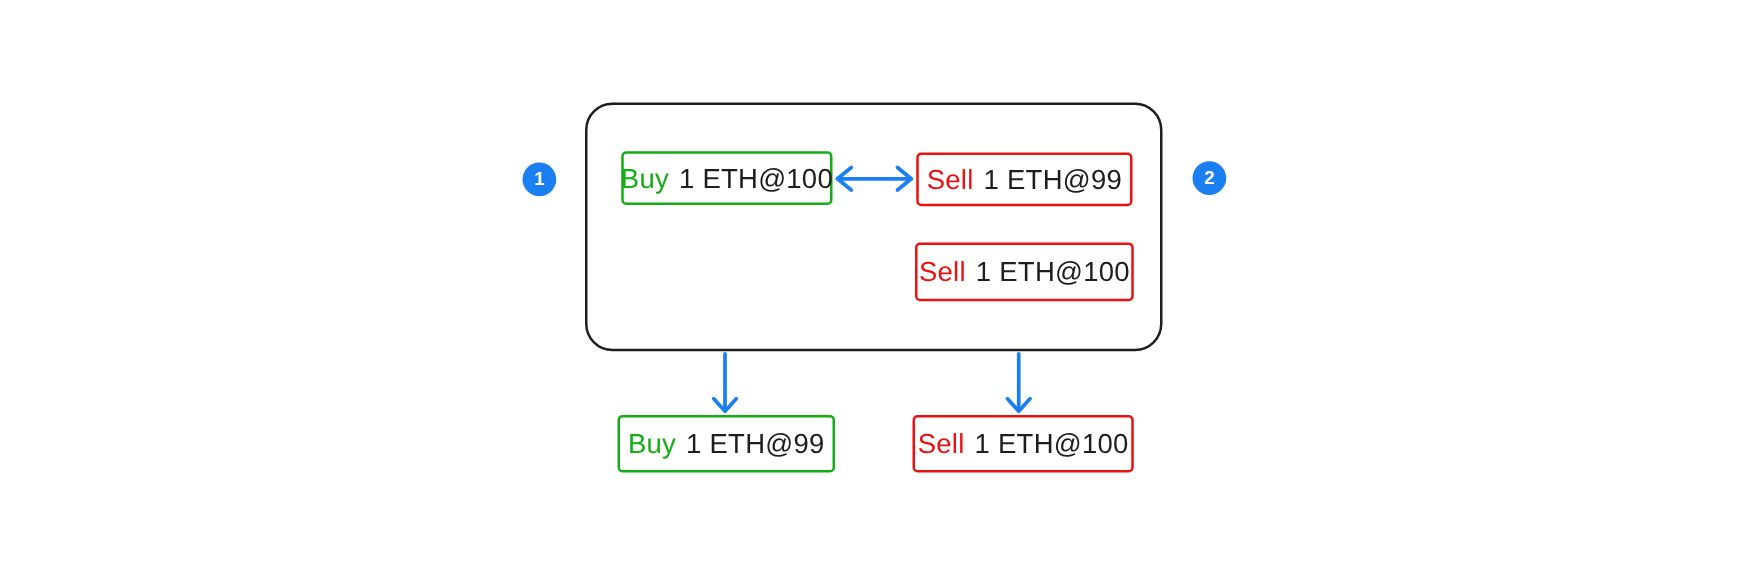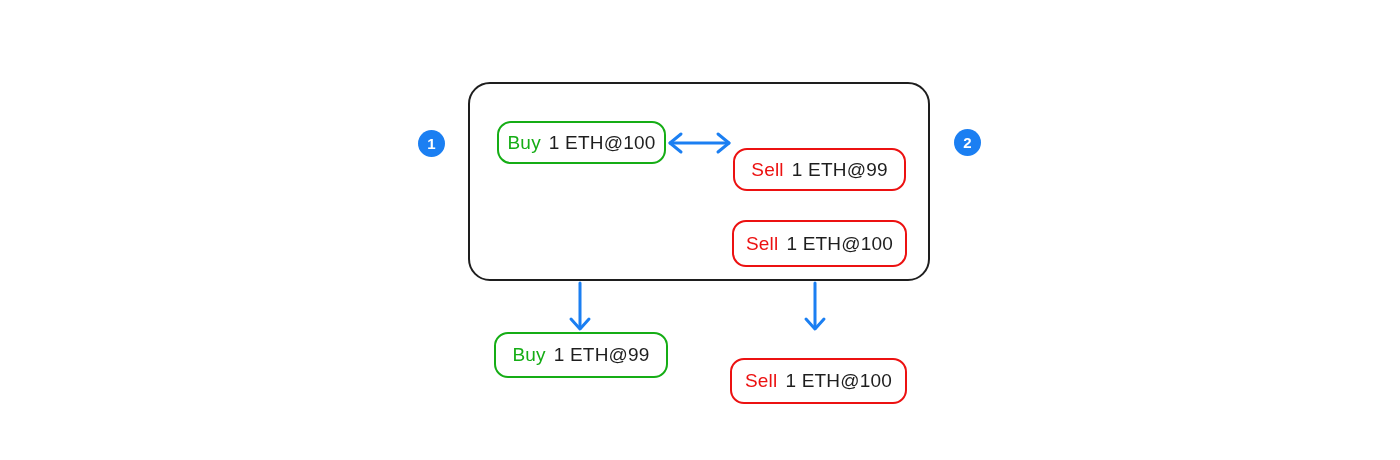--- a/index.html
+++ b/index.html
@@ -31,31 +31,31 @@
     border-radius: 22px;
     background: #ffffff;
     box-sizing: border-box;
   }
   .order-box {
     position: absolute;
     display: flex;
     align-items: center;
     justify-content: center;
     box-sizing: border-box;
-    border-radius: 14px;
+    border-radius: 4px;
     background: #ffffff;
-    font-size: 19px;
+    font-size: 22px;
     font-weight: 500;
     letter-spacing: 0.2px;
     color: var(--ink);
     white-space: nowrap;
   }
   .order-box .action { margin-right: 8px; }
   .order-box.green { border: 2.5px solid var(--green); }
-  .order-box.red   { border: 2.5px solid var(--red); margin-top: 26px; }
+  .order-box.red   { border: 2.5px solid var(--red); }
   .order-box.green .action { color: var(--green); }
   .order-box.red   .action { color: var(--red); }
 
   .box-inside-buy        { left: 497px; top: 121px; width: 169px; height: 43px; }
   .box-inside-sell-top   { left: 733px; top: 122px; width: 173px; height: 43px; }
   .box-inside-sell-bot   { left: 732px; top: 194px; width: 175px; height: 47px; }
   .box-outside-buy       { left: 494px; top: 332px; width: 174px; height: 46px; }
   .box-outside-sell      { left: 730px; top: 332px; width: 177px; height: 46px; }
 
   .badge {

